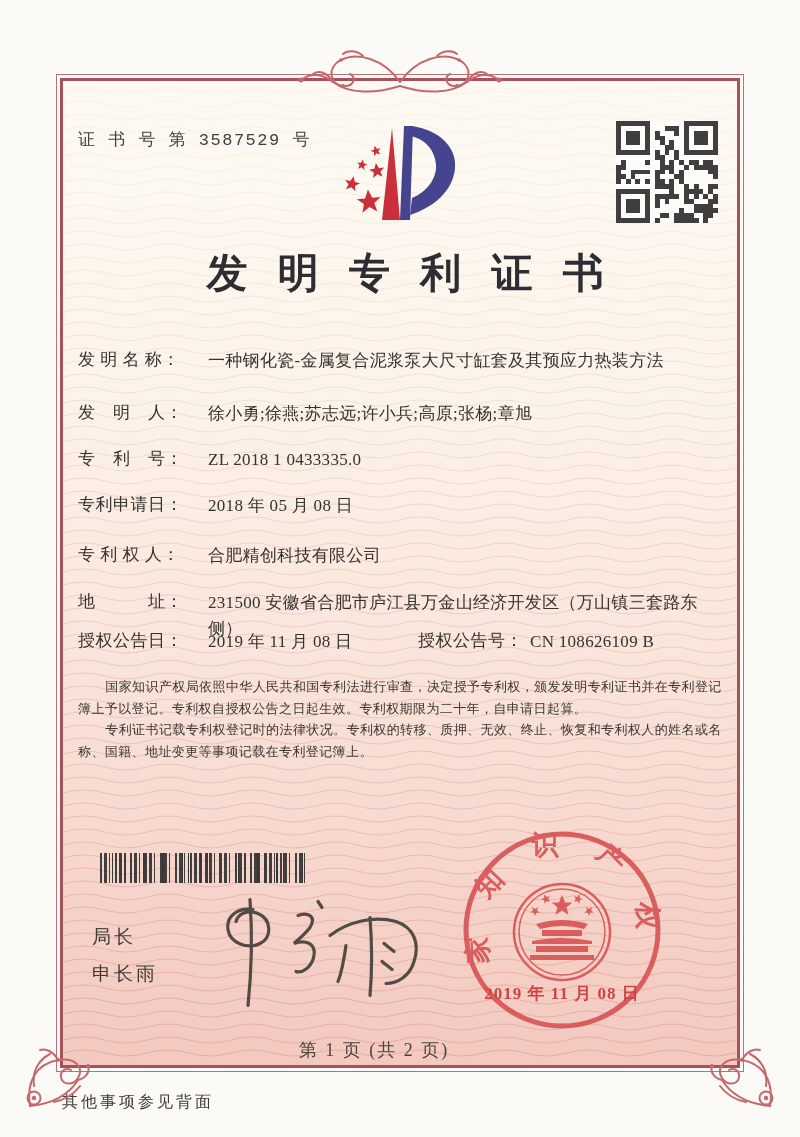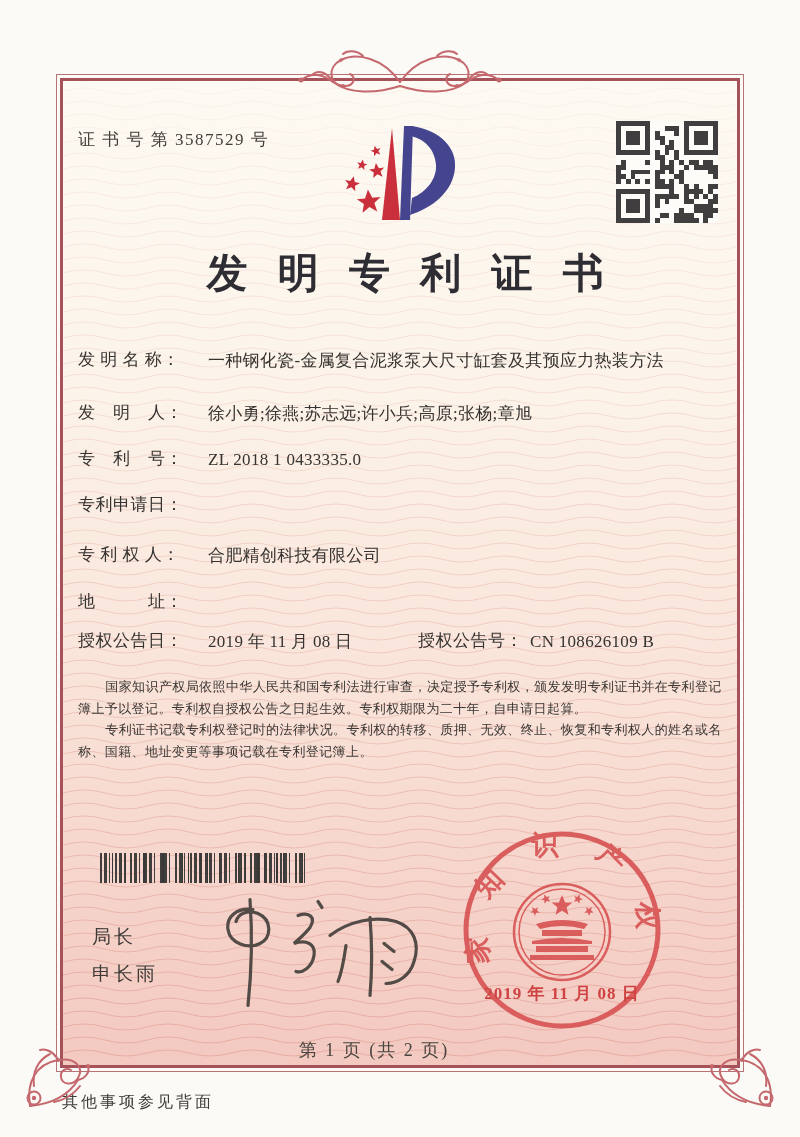--- a/index.html
+++ b/index.html
@@ -9,21 +9,21 @@
   .frame-outer{position:absolute;left:56px;top:74px;width:686px;height:996px;
                border:1px solid #b87277;}
   .frame-inner{position:absolute;left:3px;top:3px;right:3px;bottom:3px;
                border:3px solid #a6525a;
                background:linear-gradient(180deg,#fdfaf3 0%,#fcf4ea 30%,#f9e3d9 62%,#f5d2c9 85%,#f3c9c0 100%);}
   .waves{position:absolute;left:63px;top:81px;width:674px;height:984px;z-index:1;}
   
   .ornament{position:absolute;z-index:3;pointer-events:none;}
   
   .abs{position:absolute;z-index:2;}
-  .cert-no{left:78px;top:128px;font-size:17px;letter-spacing:1.5px;color:#43403c;}
+  .cert-no{left:78px;top:128px;font-size:17px;letter-spacing:1.5px;color:#43403c;font-family:Liberation Mono, monospace;}
   .title{left:0;top:246px;width:100%;text-align:center;font-size:41px;font-weight:700;
          letter-spacing:10px;padding-left:10px;color:#2e2d33;}
   .field-row{left:78px;width:650px;display:flex;align-items:flex-start;font-size:17px;color:#353230;}
   .lbl{flex:0 0 130px;white-space:pre;letter-spacing:.5px;}
   .val{flex:1 1 auto;letter-spacing:.3px;line-height:1.55;max-width:520px;}
   .pair2{margin-left:34px;display:flex;}
   .pair2 .lbl{flex:0 0 112px;}
   .paras{left:78px;top:676px;width:652px;font-size:13px;line-height:1.66;color:#3a3633;}
   .paras p{margin:0;text-indent:2.1em;letter-spacing:.4px;}
   .barcode{left:100px;top:853px;width:208px;height:30px;
@@ -415,27 +415,29 @@
   <div class="abs field-row" style="top:348px">
     <span class="lbl">发 明 名 称：</span>
     <span class="val">一种钢化瓷-金属复合泥浆泵大尺寸缸套及其预应力热装方法</span>
   </div>
   <div class="abs field-row" style="top:447px">
     <span class="lbl">专　利　号：</span>
     <span class="val">ZL 2018 1 0433335.0</span>
   </div>
   <div class="abs field-row" style="top:493px">
     <span class="lbl">专利申请日：</span>
+    <span class="val">2018 年 05 月 08 日</span>
   </div>
   <div class="abs field-row" style="top:543px">
     <span class="lbl">专 利 权 人：</span>
     <span class="val">合肥精创科技有限公司</span>
   </div>
   <div class="abs field-row" style="top:590px">
     <span class="lbl">地　　　址：</span>
+    <span class="val">231500 安徽省合肥市庐江县万金山经济开发区（万山镇三套路东侧）</span>
   </div>
   <div class="abs field-row" style="top:629px">
     <span class="lbl">授权公告日：</span>
     <span class="val" style="flex:0 0 176px">2019 年 11 月 08 日</span>
     <span class="pair2">
       <span class="lbl">授权公告号：</span>
       <span class="val">CN 108626109 B</span>
     </span>
   </div>
 

